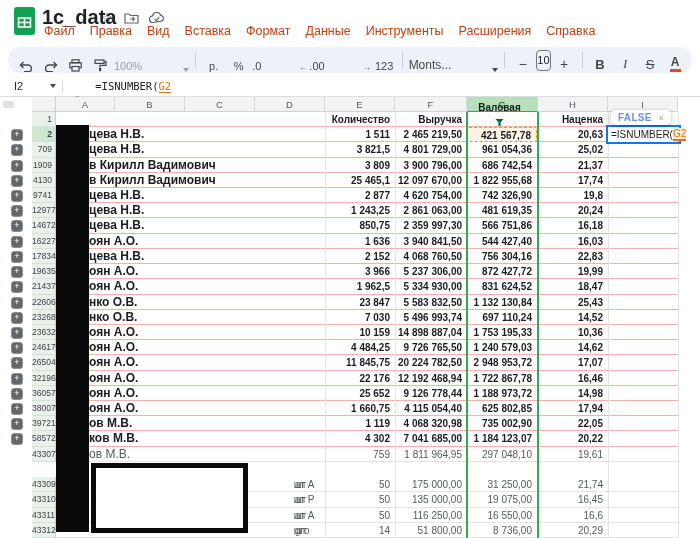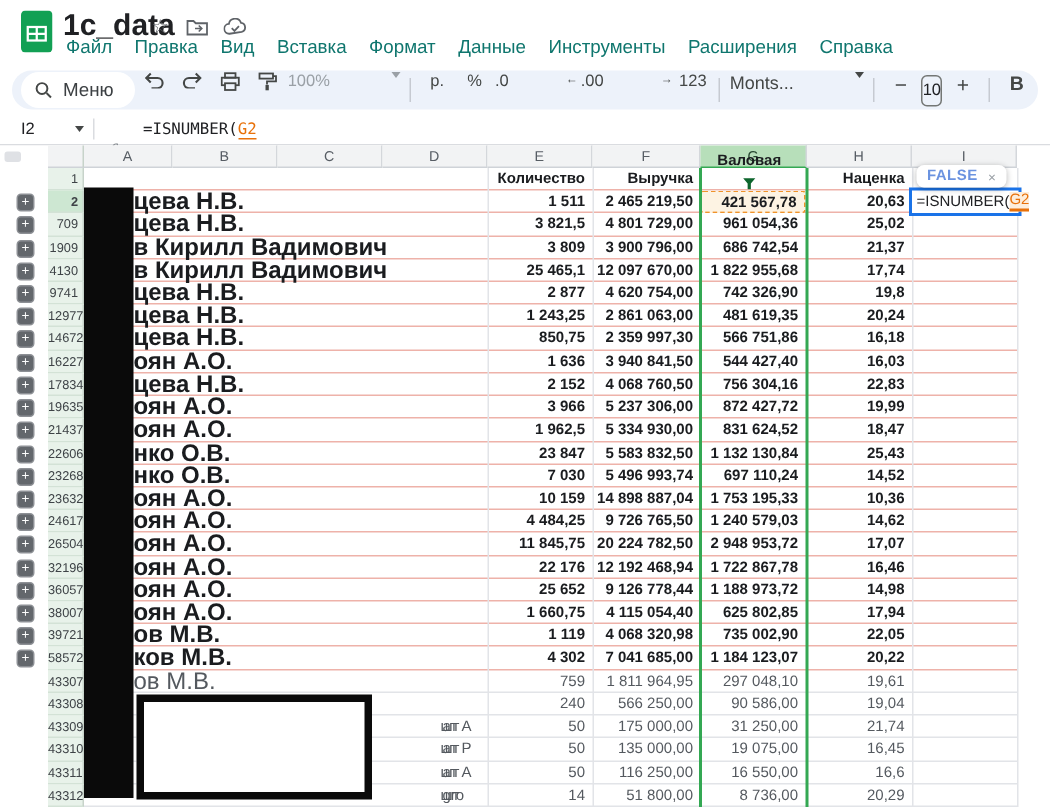--- a/index.html
+++ b/index.html
@@ -3,26 +3,26 @@
 <meta charset="utf-8">
 <style>
   html,body{margin:0;padding:0;background:#fff;width:700px;height:538px;overflow:hidden;
     font-family:"Liberation Sans",sans-serif;-webkit-font-smoothing:antialiased;}
   
   #titlebar{position:absolute;top:0;left:0;width:700px;height:44px;background:#fff;}
   #logo{position:absolute;left:14px;top:7px;}
   #doc-title{position:absolute;left:42px;top:6px;font-size:20px;font-weight:600;color:#202124;}
   .title-ico{position:absolute;top:10px;color:#5f6368;font-size:13px;}
   #menubar{position:absolute;left:44px;top:24px;display:flex;gap:15px;}
-  .menu-item{font-size:12.5px;color:#0f766e;cursor:default;}
+  .menu-item{font-size:12.5px;color:#c2410c;cursor:default;}
   
   #toolbar{position:absolute;left:8px;top:47px;width:684px;height:26px;background:#edf2fa;
     border-radius:13px;display:flex;align-items:center;padding:0 6px;box-sizing:border-box;
     gap:2px;overflow:hidden;white-space:nowrap;}
-  .tbtn{height:24px;min-width:23px;display:flex;align-items:flex-start;justify-content:center;
+  .tbtn{height:24px;min-width:23px;display:flex;align-items:flex-end;justify-content:center;
     border-radius:4px;color:#444746;font-size:11px;flex:0 0 auto;gap:38px;}
   .tdiv{width:1px;height:16px;background:#c6cad1;margin:0 4px;flex:0 0 auto;}
   #search-pill{background:#fff;border-radius:12px;height:24px;display:flex;align-items:center;
     gap:7px;padding:0 14px 0 9px;font-size:12.5px;color:#3c4043;flex:0 0 auto;}
   .caret{width:0;height:0;border-left:3.5px solid transparent;border-right:3.5px solid transparent;
     border-top:4px solid #444746;margin-left:3px;}
   .grayed{color:#9aa0a6;}
   .grayed .caret{border-top-color:#9aa0a6;}
   #font-size-box{border:1px solid #747775;border-radius:4px;width:24px;height:19px;display:flex;
     align-items:center;justify-content:center;font-size:11px;color:#202124;background:#edf2fa;}
@@ -57,21 +57,21 @@
   .plusbtn{position:absolute;left:11px;top:2px;width:12px;height:12px;background:#63676c;
     border:1px solid #8d9095;border-radius:3px;box-sizing:border-box;color:#fff;font-size:9px;
     line-height:9px;text-align:center;cursor:pointer;}
   .cell{position:absolute;top:0;height:100%;line-height:15px;font-size:10px;font-weight:700;
     color:#1a1c1f;text-align:right;padding-right:5px;box-sizing:border-box;white-space:nowrap;}
   .row.muted .cell{font-weight:400;color:#54595f;}
   .c-qty{left:325px;width:70px;}
   .c-rev{left:395px;width:72px;}
   .c-gross{left:467px;width:70px;}
   .c-margin{left:538px;width:70px;}
-  .name{position:absolute;left:89px;top:0;line-height:15px;font-size:16px;font-weight:700;
+  .name{position:absolute;left:89px;top:0;line-height:15px;font-size:12px;font-weight:700;
     color:#1a1c1f;white-space:nowrap;}
   .row.muted .name{font-weight:400;color:#54595f;}
   .product{position:absolute;left:249px;top:0;line-height:15px;font-size:10px;color:#54595f;white-space:nowrap;margin-left:46px;}
   .unit{position:absolute;left:283px;top:0;width:34px;text-align:center;line-height:15px;font-size:10px;color:#54595f;}
   .hdr-cell{display:flex;align-items:center;justify-content:flex-end;gap:3px;flex-direction:column;}
   .vline{position:absolute;top:15px;width:1px;height:426px;background:#e2e4e8;}
   .vline.green{width:2px;background:#34a853;z-index:3;}
   .refcell{background:#fdf3e3;border:1.5px dashed #f0932a;border-radius:2px;}
   
   #redaction-1{position:absolute;left:56px;top:125px;width:33px;height:407px;background:#0a0a0a;z-index:5;}
@@ -122,29 +122,20 @@
     <span class="menu-item">Вставка</span>
     <span class="menu-item">Формат</span>
     <span class="menu-item">Данные</span>
     <span class="menu-item">Инструменты</span>
     <span class="menu-item">Расширения</span>
     <span class="menu-item">Справка</span>
   </nav>
 </div>
 
 <div id="toolbar">
-  <div id="search-pill">
-    <span>
-      <svg width="12" height="12" viewBox="0 0 12 12">
-          <circle cx="5" cy="5" r="3.6" fill="none" stroke="#444746" stroke-width="1.3"></circle>
-          <line x1="8" y1="8" x2="11" y2="11" stroke="#444746" stroke-width="1.3"></line>
-        </svg>
-    </span>
-    <span>Меню</span>
-  </div>
   <div class="tbtn">
     <svg width="14" height="11" viewBox="0 0 14 11">
         <path d="M4.5 1 L1.5 4 L4.5 7" fill="none" stroke="#444746" stroke-width="1.4"></path>
         <path d="M1.5 4 H9 a3.4 3.4 0 0 1 0 6.8 H5" fill="none" stroke="#444746" stroke-width="1.4"></path>
       </svg>
   </div>
   <div class="tbtn">
     <svg width="14" height="11" viewBox="0 0 14 11">
         <path d="M9.5 1 L12.5 4 L9.5 7" fill="none" stroke="#444746" stroke-width="1.4"></path>
         <path d="M12.5 4 H5 a3.4 3.4 0 0 0 0 6.8 H9" fill="none" stroke="#444746" stroke-width="1.4"></path>
@@ -468,28 +459,20 @@
       </div>
       <div class="row muted" style="top: 335px; height: 15px;">
         <div class="gline"></div>
         <div class="rownum">43307</div>
         <div class="name">ов М.В.</div>
         <div class="cell c-qty">759</div>
         <div class="cell c-rev">1 811 964,95</div>
         <div class="cell c-gross">297 048,10</div>
         <div class="cell c-margin">19,61</div>
       </div>
-      <div class="row muted" style="top: 350px; height: 15px;">
-        <div class="gline"></div>
-        <div class="rownum">43308</div>
-        <div class="cell c-qty">240</div>
-        <div class="cell c-rev">566 250,00</div>
-        <div class="cell c-gross">90 586,00</div>
-        <div class="cell c-margin">19,04</div>
-      </div>
       <div class="row muted" style="top: 365px; height: 15px;">
         <div class="gline"></div>
         <div class="rownum">43309</div>
         <div class="product">ат А</div>
         <div class="unit">шт</div>
         <div class="cell c-qty">50</div>
         <div class="cell c-rev">175 000,00</div>
         <div class="cell c-gross">31 250,00</div>
         <div class="cell c-margin">21,74</div>
       </div>

